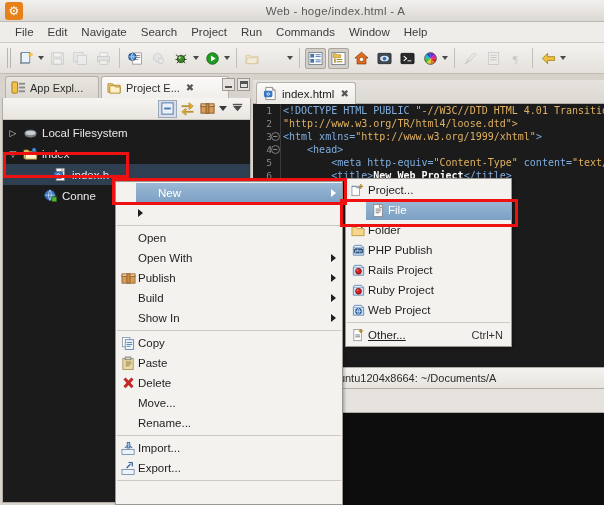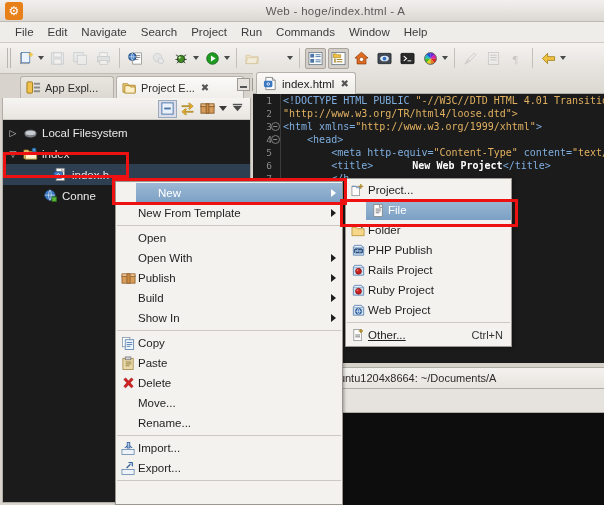--- a/index.html
+++ b/index.html
@@ -52,21 +52,21 @@
     background:repeating-linear-gradient(to right,#b9b5ae 0 1px,transparent 1px 3px); }
   .tb-sep{ width:1px; height:20px; background:#c3bfb9; margin:0 4px; }
   .tb-btn{ width:21px; height:21px; margin:0 1px; position:relative;
     display:flex; align-items:center; justify-content:center; }
   .tb-btn.pressed{ background:#d3cfc8; border:1px solid #a9a49c; border-radius:2px; }
   .tb-arrow{ width:0;height:0;border-left:3.5px solid transparent;border-right:3.5px solid transparent;
     border-top:4px solid #4a4a4a; margin-left:0px; margin-right:2px;}
   .ic{ width:15px; height:15px; display:block; }
   
   #leftpanel{ position:absolute; left:0; top:74px; width:253px; height:431px; background:#d8d4cd; }
-  #left-tabs{ position:absolute; left:16px; top:0; width:253px; height:24px; }
+  #left-tabs{ position:absolute; left:1px; top:0; width:253px; height:24px; }
   .vtab{
     position:absolute; top:2px; height:22px;
     background:linear-gradient(to bottom,#e9e6e1,#dcd8d1);
     border:1px solid #b5b1aa; border-bottom:none;
     border-radius:3px 3px 0 0;
     display:flex; align-items:center; padding:0 5px; gap:4px;
     font-size:11px; color:#2c2c2c; white-space:nowrap;
   }
   .vtab.active{ background:linear-gradient(to bottom,#fbfaf8,#f0eeea); }
   #tab-appexpl{ left:4px; width:94px; }
@@ -89,21 +89,21 @@
   .pt-btn.pressed{ background:#dcdcea; border:1px solid #9ab; }
   #tree{
     position:absolute; left:0; top:22px; width:100%; bottom:0;
     background:#1b1b1b; color:#e8e8e8; font-size:11.5px; padding-top:2px;
   }
   .trow{ height:21px; display:flex; align-items:center; gap:4px; padding-left:4px; }
   .trow.sel{ background:#2f3f52; }
   .twist{ width:12px; text-align:center; font-size:9px; color:#cfcfcf; }
   .tlabel{ white-space:nowrap; }
   
-  #editor-area{ position:absolute; left:253px; top:70px; width:351px; height:293px; background:#d8d4cd; }
+  #editor-area{ position:absolute; left:253px; top:80px; width:351px; height:293px; background:#d8d4cd; }
   #etab{
     position:absolute; left:3px; top:2px; height:22px; padding:0 6px;
     background:linear-gradient(to bottom,#fbfaf8,#eceae5);
     border:1px solid #b5b1aa; border-bottom:none; border-radius:3px 3px 0 0;
     display:flex; align-items:center; gap:4px; font-size:11.5px; color:#1b1b1b;
   }
   #etab-strip{ position:absolute; left:0; top:0; width:351px; height:24px;
     background:linear-gradient(to bottom,#e6e3de,#dbd7d1); border-bottom:1px solid #b0aca6; }
   #code{
     position:absolute; left:0; top:24px; width:351px; height:269px;
@@ -114,21 +114,21 @@
     background:#1b1b1b; border-right:1px solid #3a3a3a; }
   .gln{ height:13px; line-height:13px; text-align:right; padding-right:8px;
     color:#8c8c8c; font-size:9.5px; position:relative; }
   .fold{ position:absolute; right:0px; top:2px; width:9px;height:9px;
     border:1px solid #7d7d7d; color:#b9b9b9; font-size:8px; line-height:7px; text-align:center;
     border-radius:50%; }
   #codelines{ position:absolute; left:30px; top:0; right:0; }
   .cln{ height:13px; line-height:13px; white-space:pre; }
   .c-tag{ color:#7faee0; }
   .c-str{ color:#e0b060; }
-  .c-txt{ color:#ffffff; font-weight:bold;margin-left:39px; }
+  .c-txt{ color:#ffffff; font-weight:bold; }
   
   #console-strip{
     position:absolute; left:253px; top:367px; width:351px; height:138px;
     background:#d8d4cd;
   }
   #console-tab{
     position:absolute; left:0; top:0; width:351px; height:22px;
     background:linear-gradient(to bottom,#f4f2ef,#e7e4df);
     border-top:1px solid #b0aca6; border-bottom:1px solid #b0aca6;
     display:flex; align-items:center; overflow:hidden;
@@ -515,21 +515,20 @@
 </div>
 
 <div id="ctxmenu">
     <div class="mrow hl">
       <span class="micon"></span>
       <span class="mlabel">New</span>
       <span class="msub"></span>
     </div>
     <div class="mrow">
       <span class="micon"></span>
-      <span class="mlabel">New From Template</span>
       <span class="msub"></span>
     </div>
     <div class="msep"></div>
     <div class="mrow">
       <span class="micon"></span>
       <span class="mlabel">Open</span>
     </div>
     <div class="mrow">
       <span class="micon"></span>
       <span class="mlabel">Open With</span>

